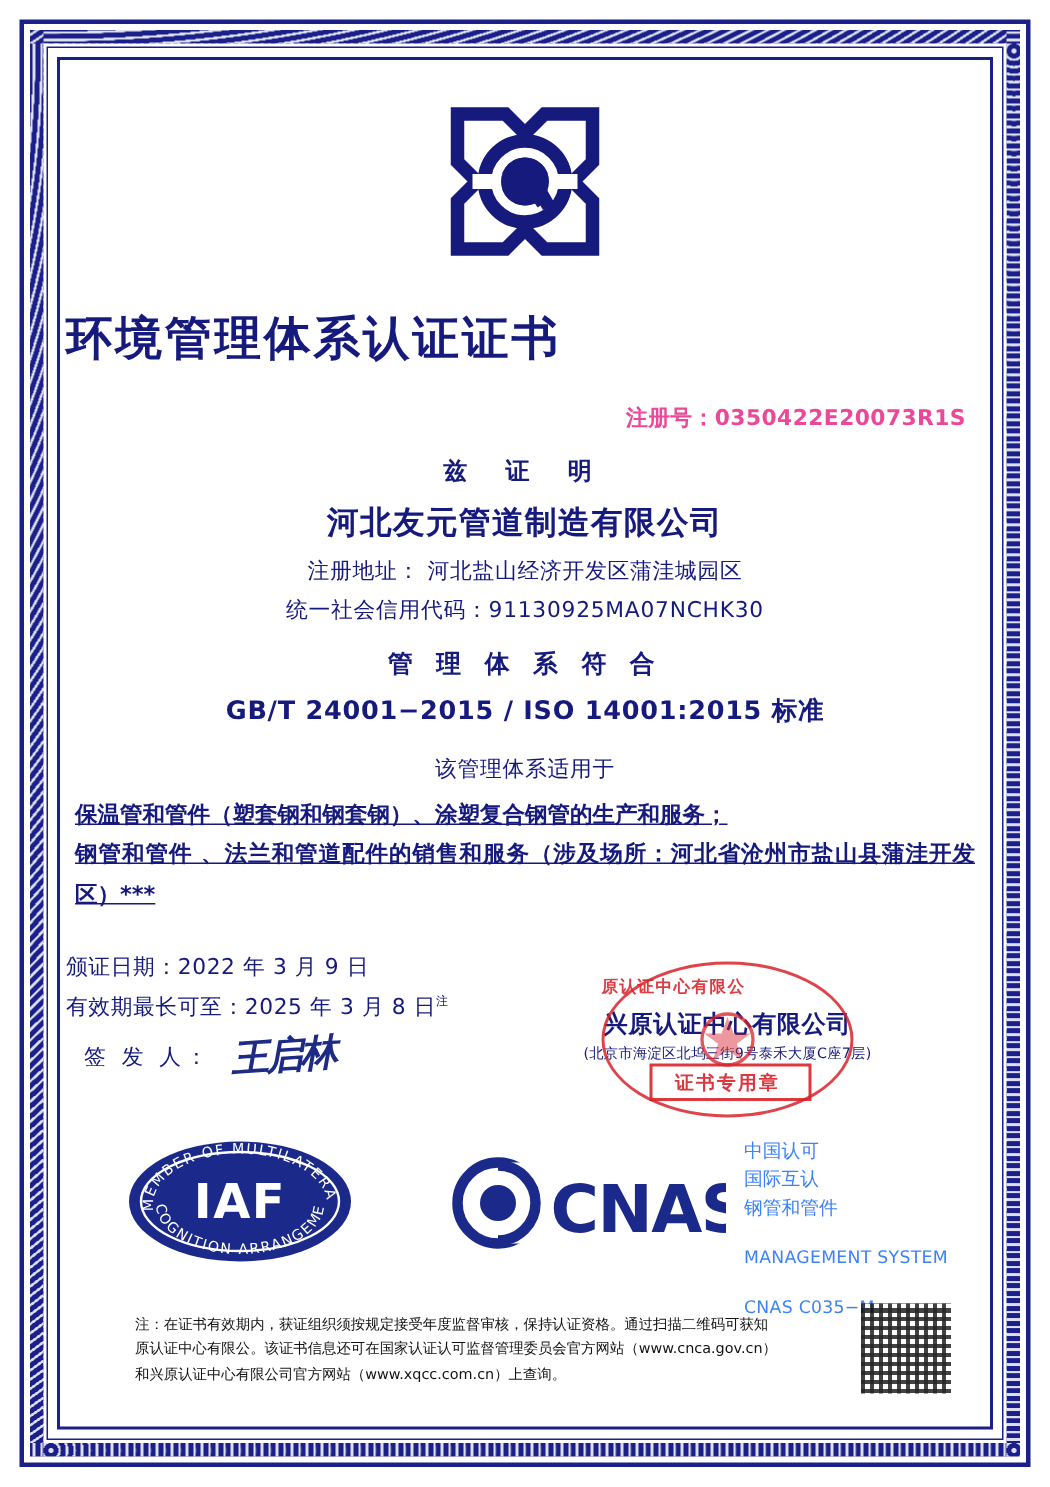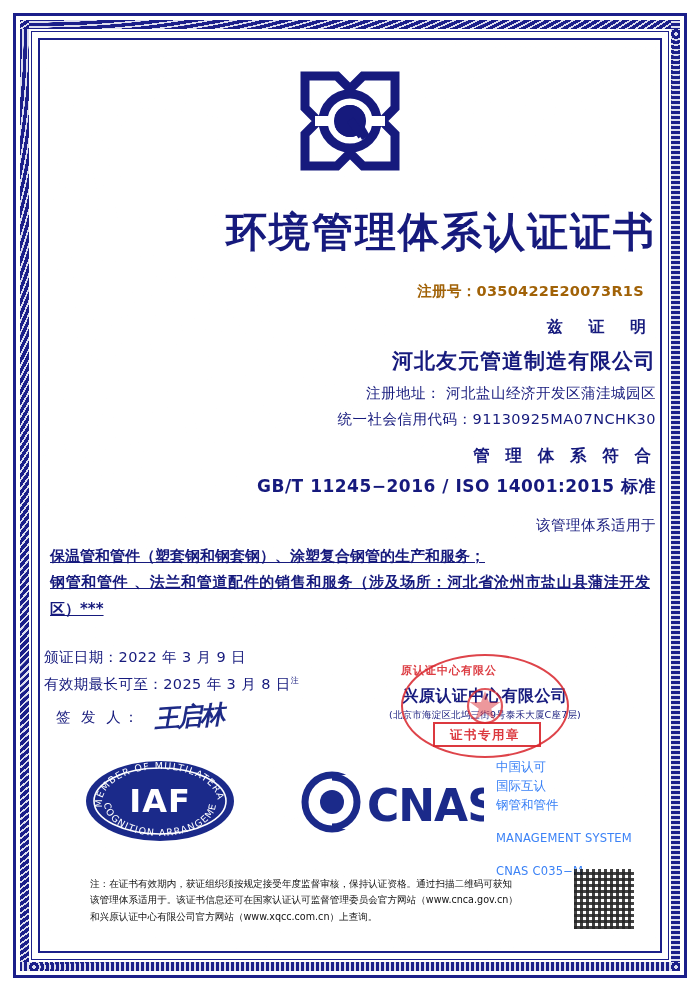--- a/index.html
+++ b/index.html
@@ -69,41 +69,41 @@
   
   .logo-wrap {
     width: 100%;
     text-align: center;
     padding-top: 18px;
   }
   .logo-wrap svg { display: inline-block; }
 
   
   .cert-title {
-    text-align: right;
+    text-align: left;
     color: #161a7d;
-    font-size: 41px;
+    font-size: 31px;
     font-weight: bold;
     letter-spacing: 2px;
     margin-top: 14px;
     font-family: "DejaVu Sans", "Liberation Sans", sans-serif;
   }
 
   .reg-no {
     text-align: right;
-    color: #a16207;
+    color: #ec4899;
     font-size: 14.5px;
     font-weight: bold;
     margin-top: 22px;
     padding-right: 12px;
     letter-spacing: 0.3px;
   }
 
   .line-center {
-    text-align: right;
+    text-align: center;
     color: #161a7d;
   }
   .hereby {
     font-size: 16px;
     font-weight: bold;
     letter-spacing: 10px;
     margin-top: 16px;
   }
   .company {
     font-size: 21px;
@@ -345,21 +345,21 @@
 
     <div class="reg-no">
       <span>注册号：</span><span>0350422E20073R1S</span>
     </div>
 
     <div class="line-center hereby">兹 证 明</div>
     <div class="line-center company">河北友元管道制造有限公司</div>
     <div class="line-center addr">注册地址：  河北盐山经济开发区蒲洼城园区</div>
     <div class="line-center credit">统一社会信用代码：91130925MA07NCHK30</div>
     <div class="line-center sys-conform">管 理 体 系 符 合</div>
-    <div class="line-center standard">GB/T 11245−2016 / ISO 14001:2015 标准</div>
+    <div class="line-center standard">GB/T 24001−2015 / ISO 14001:2015 标准</div>
     <div class="line-center applies-head">该管理体系适用于</div>
 
     <div class="scope">
       <div class="p1">保温管和管件（塑套钢和钢套钢）、涂塑复合钢管的生产和服务；</div>
       <div>钢管和管件 、法兰和管道配件的销售和服务（涉及场所：河北省沧州市盐山县蒲洼开发区）***</div>
     </div>
 
     <div class="dates">
       <div class="date-line">颁证日期：2022 年 3 月 9 日</div>
       <div class="date-line">
@@ -421,20 +421,20 @@
         <div>中国认可</div>
         <div>国际互认</div>
         <div>钢管和管件</div>
         <div class="en">MANAGEMENT SYSTEM</div>
         <div class="en">CNAS C035−M</div>
       </div>
     </div>
 
     <div class="footnote">
       <div>注：在证书有效期内，获证组织须按规定接受年度监督审核，保持认证资格。通过扫描二维码可获知</div>
-      <div>该管理体系适用于。该证书信息还可在国家认证认可监督管理委员会官方网站（www.cnca.gov.cn）</div>
+      <div>原认证中心有限公。该证书信息还可在国家认证认可监督管理委员会官方网站（www.cnca.gov.cn）</div>
       <div>和兴原认证中心有限公司官方网站（www.xqcc.com.cn）上查询。</div>
     </div>
 
     <div class="qr"></div>
 
   </div>
 </div>
 
 </body></html>

